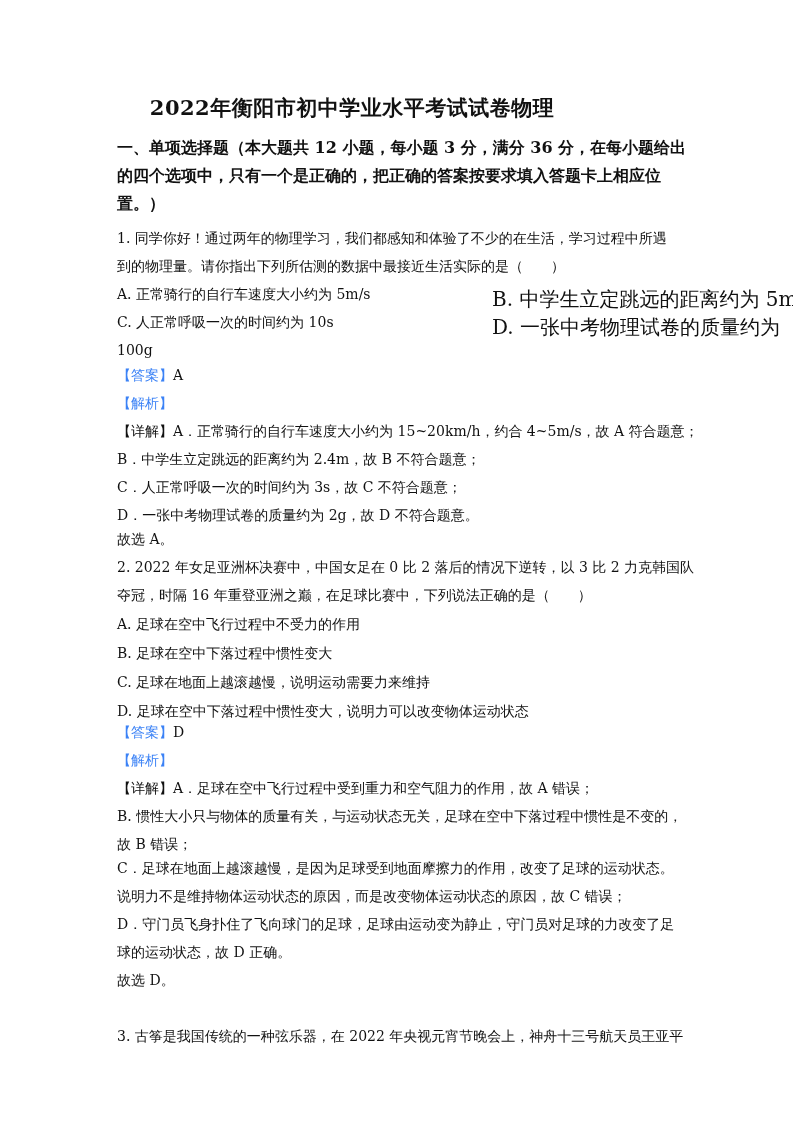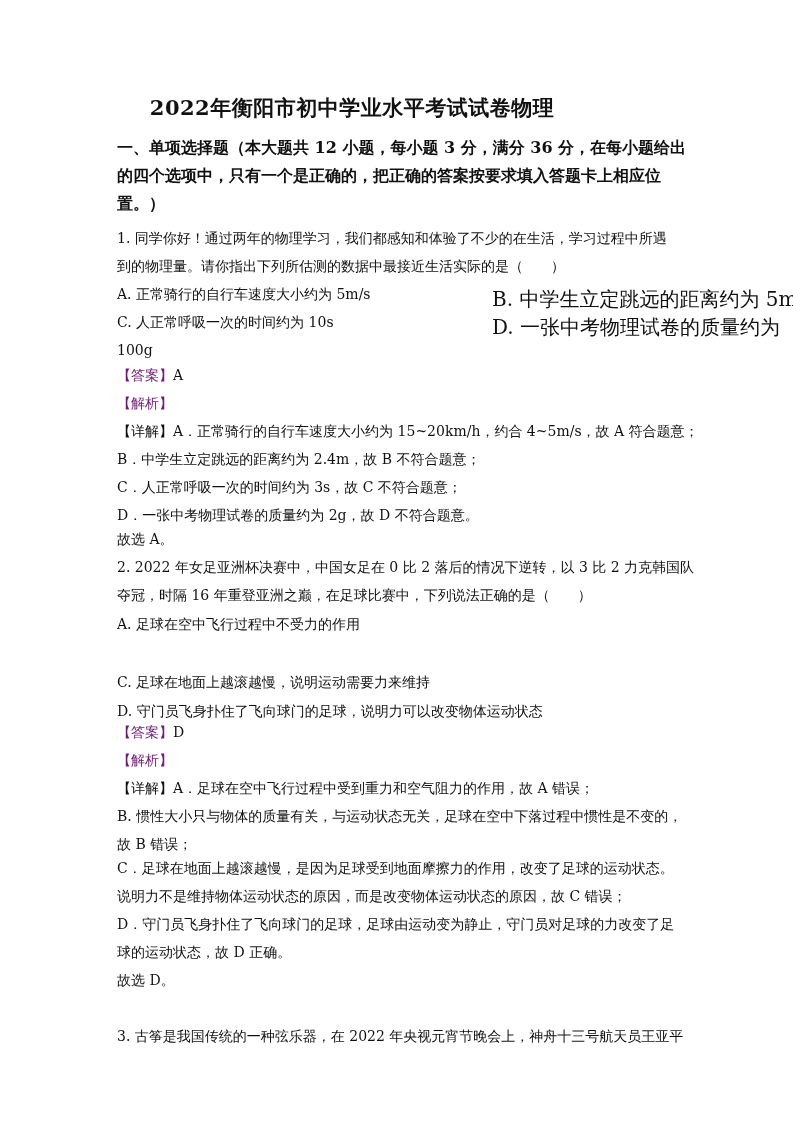--- a/index.html
+++ b/index.html
@@ -3,21 +3,21 @@
 <meta charset="utf-8">
 <style>
   html, body { margin: 0; padding: 0; background: #ffffff; }
   body { width: 793px; height: 1122px; position: relative; overflow: hidden;
          font-family: "DejaVu Serif", "Liberation Serif", serif; color: #111; }
   .page { position: absolute; left: 0; top: 0; width: 793px; height: 1122px; }
   .title { position: absolute; left: 0; width: 704px; top: 94px; text-align: center;
            font-size: 21px; font-weight: bold; letter-spacing: 0.5px; }
   .line { position: absolute; left: 117px; white-space: nowrap; font-size: 14px; }
   .sec { font-size: 16px; font-weight: bold; text-align: right; }
-  .label { color: #701a75; }
+  .label { color: #3b82f6; }
   .optB { position: absolute; left: 444px; white-space: nowrap; font-size: 20px; margin-left: 48px; }
 </style>
 </head>
 <body>
 
 <div class="page">
 
   <div class="title">2022年衡阳市初中学业水平考试试卷物理</div>
 
   <div class="line sec" style="top:138px">一、单项选择题（本大题共 12 小题，每小题 3 分，满分 36 分，在每小题给出</div>
@@ -36,22 +36,23 @@
   <div class="line" style="top:395px"><span class="label">【解析】</span></div>
   <div class="line" style="top:423px"><span>【详解】</span><span>A．正常骑行的自行车速度大小约为 15~20km/h，约合 4~5m/s，故 A 符合题意；</span></div>
   <div class="line" style="top:451px">B．中学生立定跳远的距离约为 2.4m，故 B 不符合题意；</div>
   <div class="line" style="top:479px">C．人正常呼吸一次的时间约为 3s，故 C 不符合题意；</div>
   <div class="line" style="top:507px">D．一张中考物理试卷的质量约为 2g，故 D 不符合题意。</div>
   <div class="line" style="top:531px">故选 A。</div>
 
   <div class="line" style="top:559px">2. 2022 年女足亚洲杯决赛中，中国女足在 0 比 2 落后的情况下逆转，以 3 比 2 力克韩国队</div>
   <div class="line" style="top:587px">夺冠，时隔 16 年重登亚洲之巅，在足球比赛中，下列说法正确的是（　　）</div>
   <div class="line" style="top:616px">A.  足球在空中飞行过程中不受力的作用</div>
+  <div class="line" style="top:645px">B.  足球在空中下落过程中惯性变大</div>
   <div class="line" style="top:674px">C.  足球在地面上越滚越慢，说明运动需要力来维持</div>
-  <div class="line" style="top:703px">D.  守门员飞身扑住了飞向球门的足球，说明力可以改变物体运动状态</div>
+  <div class="line" style="top:703px">D.  足球在空中下落过程中惯性变大，说明力可以改变物体运动状态</div>
 
   <div class="line" style="top:724px"><span class="label">【答案】</span><span>D</span></div>
   <div class="line" style="top:752px"><span class="label">【解析】</span></div>
   <div class="line" style="top:780px"><span>【详解】</span><span>A．足球在空中飞行过程中受到重力和空气阻力的作用，故 A 错误；</span></div>
   <div class="line" style="top:808px">B. 惯性大小只与物体的质量有关，与运动状态无关，足球在空中下落过程中惯性是不变的，</div>
   <div class="line" style="top:836px">故 B 错误；</div>
   <div class="line" style="top:860px">C．足球在地面上越滚越慢，是因为足球受到地面摩擦力的作用，改变了足球的运动状态。</div>
   <div class="line" style="top:888px">说明力不是维持物体运动状态的原因，而是改变物体运动状态的原因，故 C 错误；</div>
   <div class="line" style="top:916px">D．守门员飞身扑住了飞向球门的足球，足球由运动变为静止，守门员对足球的力改变了足</div>
   <div class="line" style="top:944px">球的运动状态，故 D 正确。</div>

